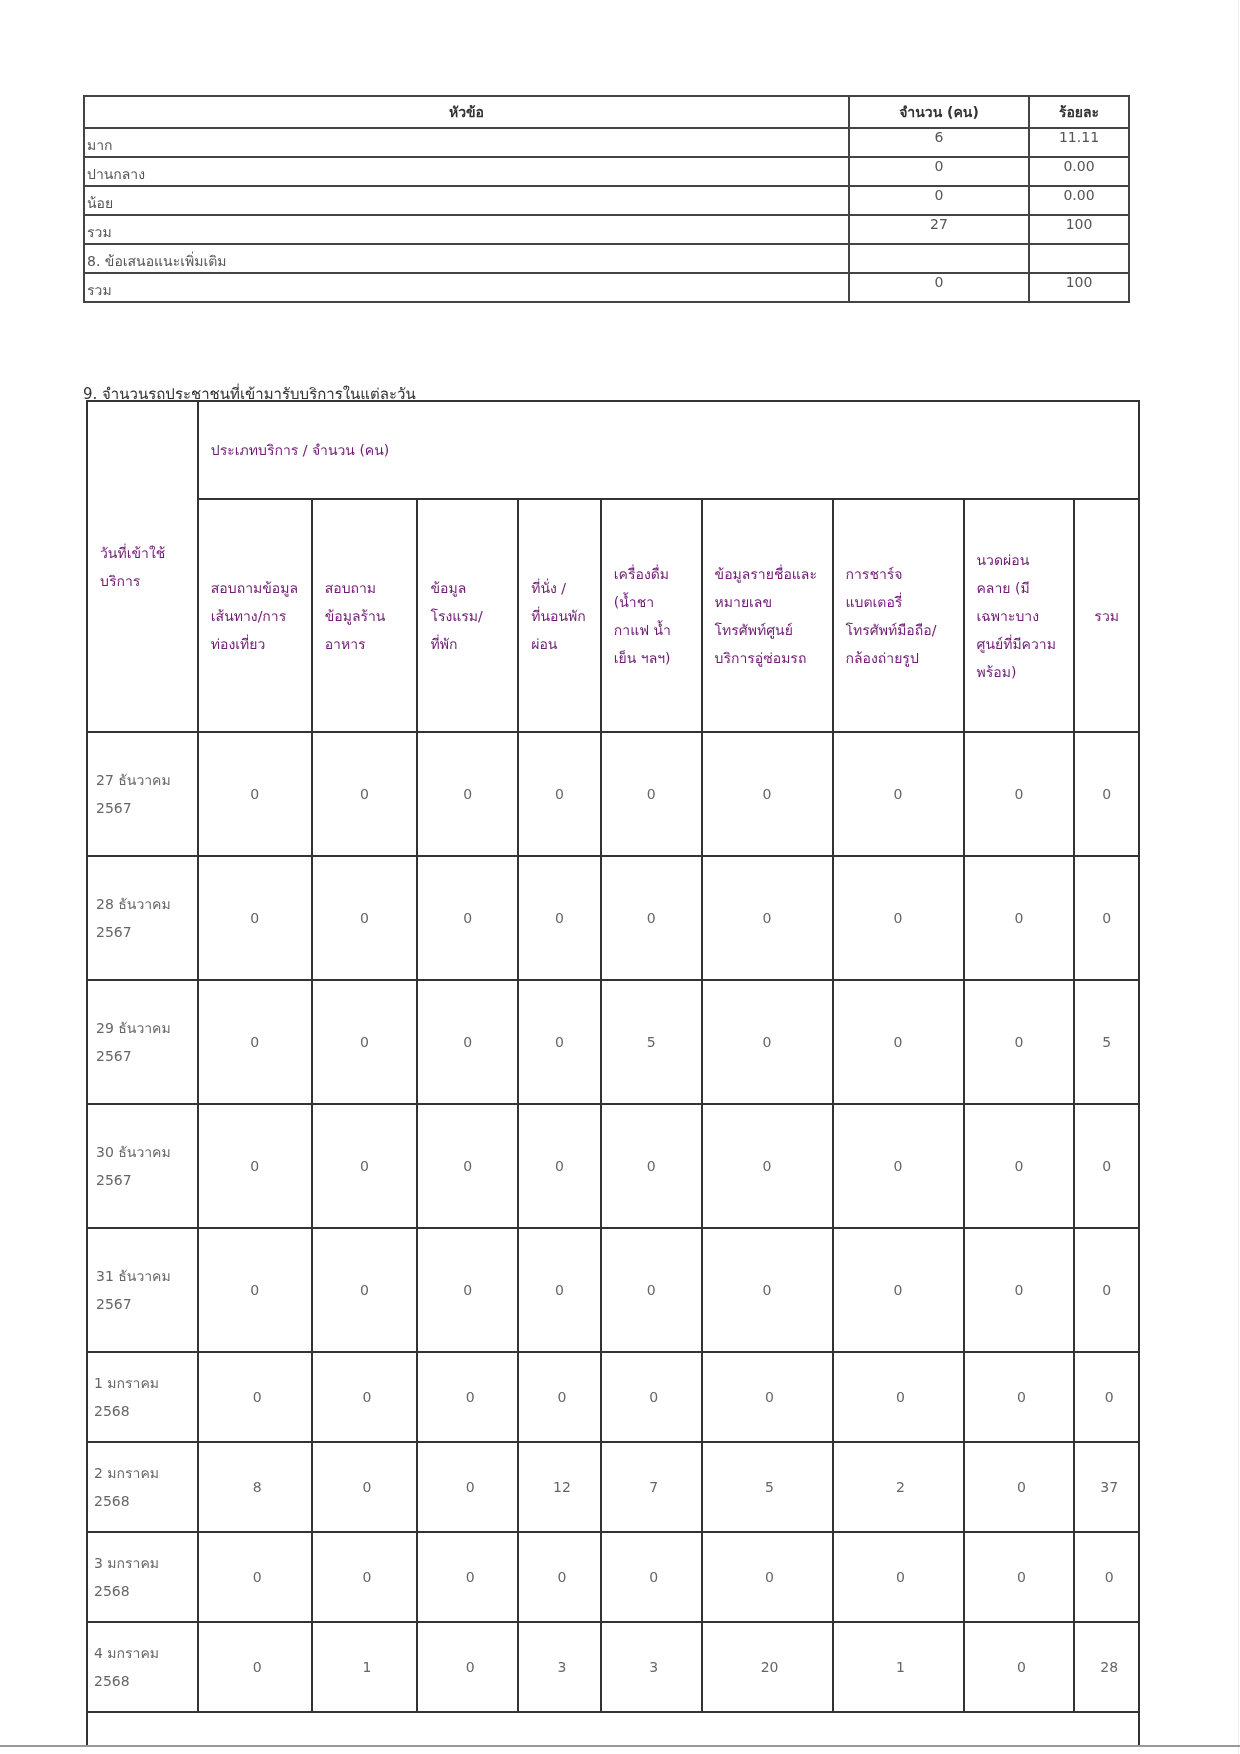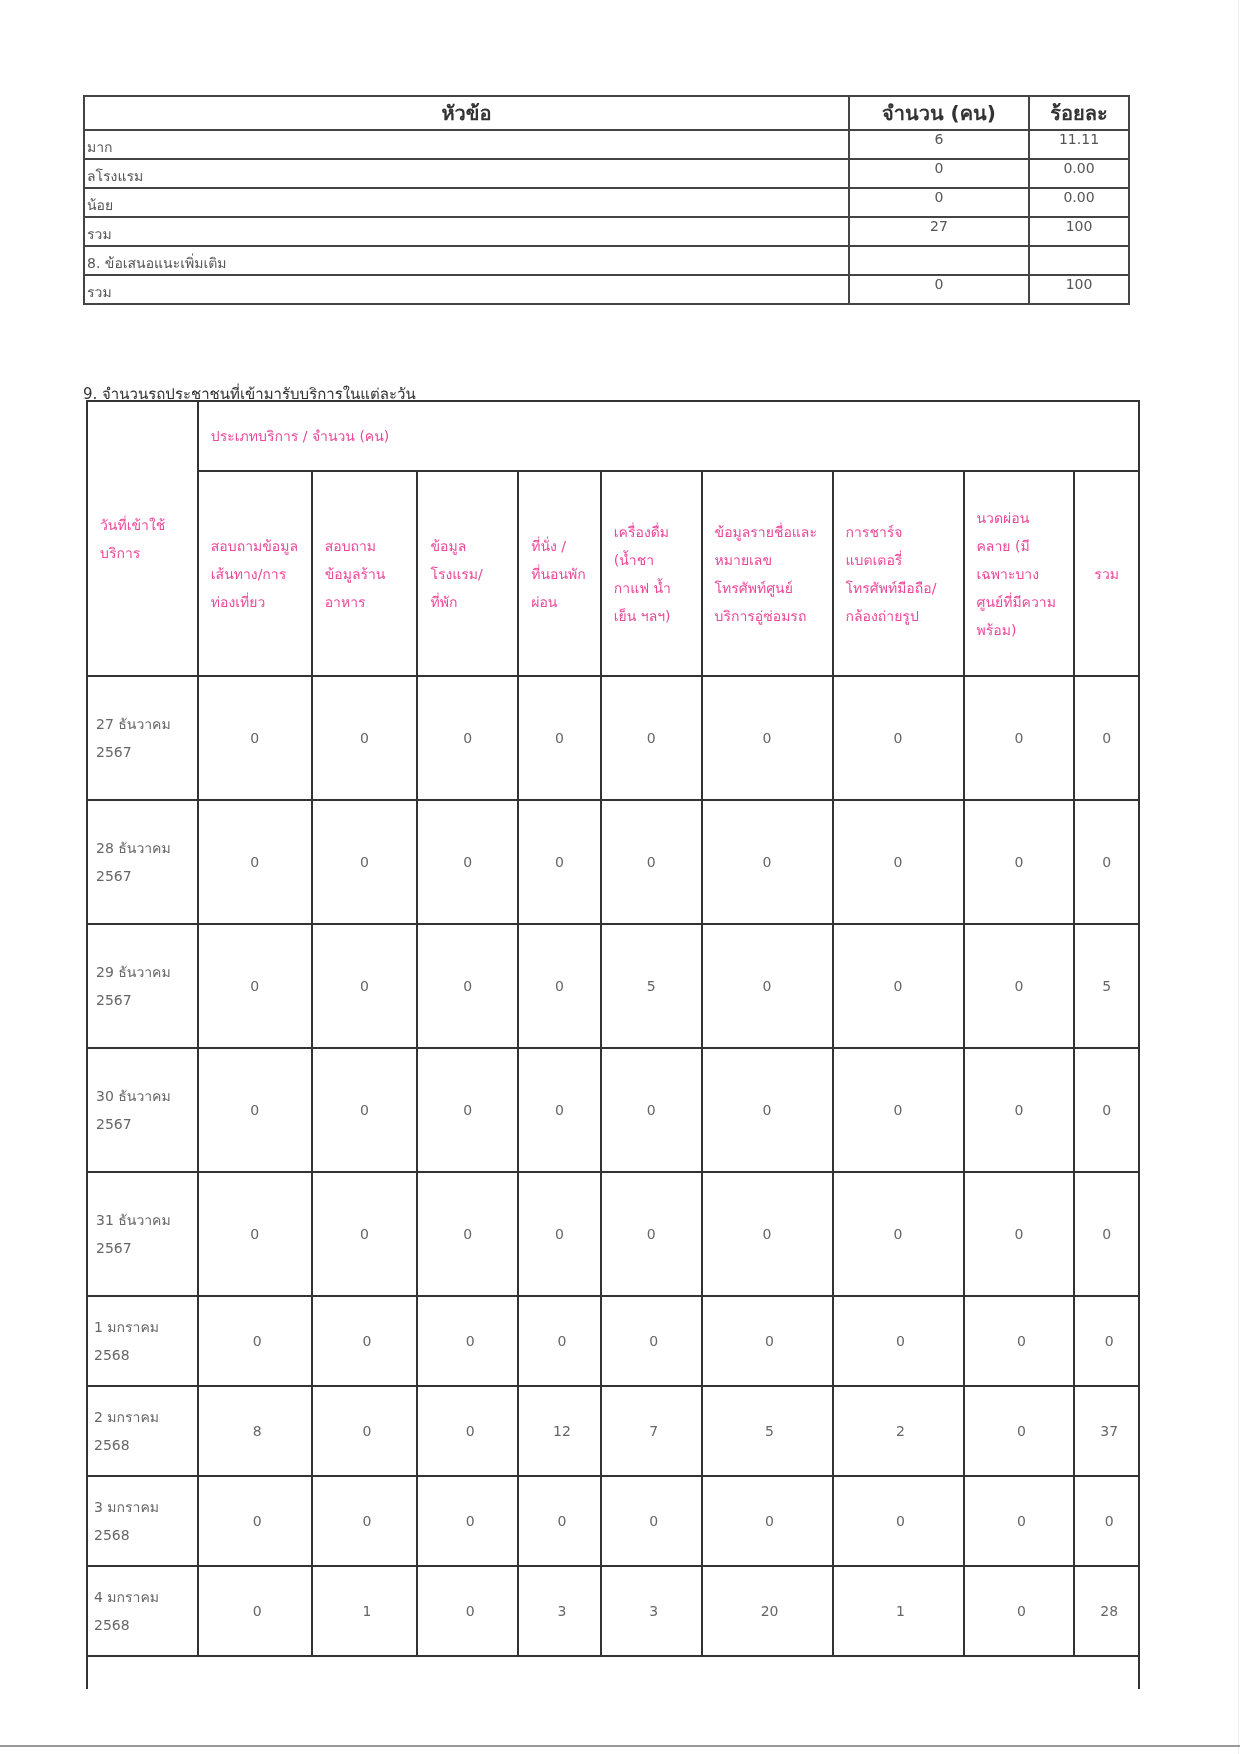--- a/index.html
+++ b/index.html
@@ -4,31 +4,31 @@
 <style>
   html, body { margin:0; padding:0; background:#ffffff; }
   body { width:1240px; height:1754px; position:relative; overflow:hidden;
          font-family:"DejaVu Sans", "Liberation Sans", sans-serif; color:#555; }
   .page-edge-bottom { position:absolute; left:0; right:0; top:1745px; height:2px; background:#999; }
   .page-edge-right { position:absolute; top:0; bottom:0; left:1238px; width:1px; background:#eee; }
 
   
   .t1 { position:absolute; left:83px; top:95px; width:1045px; border-collapse:collapse; table-layout:fixed; }
   .t1 td, .t1 th { border:2px solid #444; font-size:14px; font-weight:normal; height:27px; padding:0 2px; vertical-align:bottom; }
-  .t1 th { font-weight:bold; color:#333; text-align:center; vertical-align:middle; height:30px; font-size:20px; }
+  .t1 th { font-weight:bold; color:#333; text-align:center; vertical-align:middle; height:30px; font-size:14px; }
   .t1 td.num { text-align:center; vertical-align:top; }
   .t1 td.indent { }
   .t1 col.c1 { width:765px; } .t1 col.c2 { width:180px; } .t1 col.c3 { width:100px; }
 
   .sec9-title { position:absolute; left:83px; top:382px; font-size:15px; color:#333; }
 
   
   .t2 { position:absolute; left:86px; top:400px; width:1054px; border-collapse:collapse; table-layout:fixed; }
   .t2 td, .t2 th { border:2px solid #333; font-size:14px; font-weight:normal; line-height:28px; }
-  .t2 th { text-align:left; vertical-align:middle; padding:4px 12px; color:#ec4899; }
+  .t2 th { text-align:left; vertical-align:middle; padding:18px 12px; color:#701a75; }
   .t2 th.group { height:60px; }
   .t2 th.col { height:195px; }
   .t2 th.total-h { text-align:center; }
   .t2 td { text-align:center; vertical-align:middle; color:#666; }
   .t2 td.date { text-align:left; padding-left:8px; }
   .t2 tr.r3 td { height:120px;margin-top:24px; }
   .t2 tr.r2 td { height:86px;padding-left:6px; }
   .t2 .spacer td { height:30px; border-bottom:none; }
   .t2 col.d { width:110px; } .t2 col.a { width:113px; } .t2 col.b { width:105px; }
   .t2 col.c { width:100px; } .t2 col.e { width:82px; } .t2 col.f { width:100px; }
@@ -52,21 +52,21 @@
       <th>ร้อยละ</th>
     </tr>
   </thead>
   <tbody id="t1-body">
       <tr>
         <td class="indent">มาก</td>
         <td class="num">6</td>
         <td class="num">11.11</td>
       </tr>
       <tr>
-        <td class="indent">ลโรงแรม</td>
+        <td class="indent">ปานกลาง</td>
         <td class="num">0</td>
         <td class="num">0.00</td>
       </tr>
       <tr>
         <td class="indent">น้อย</td>
         <td class="num">0</td>
         <td class="num">0.00</td>
       </tr>
       <tr>
         <td>รวม</td>

